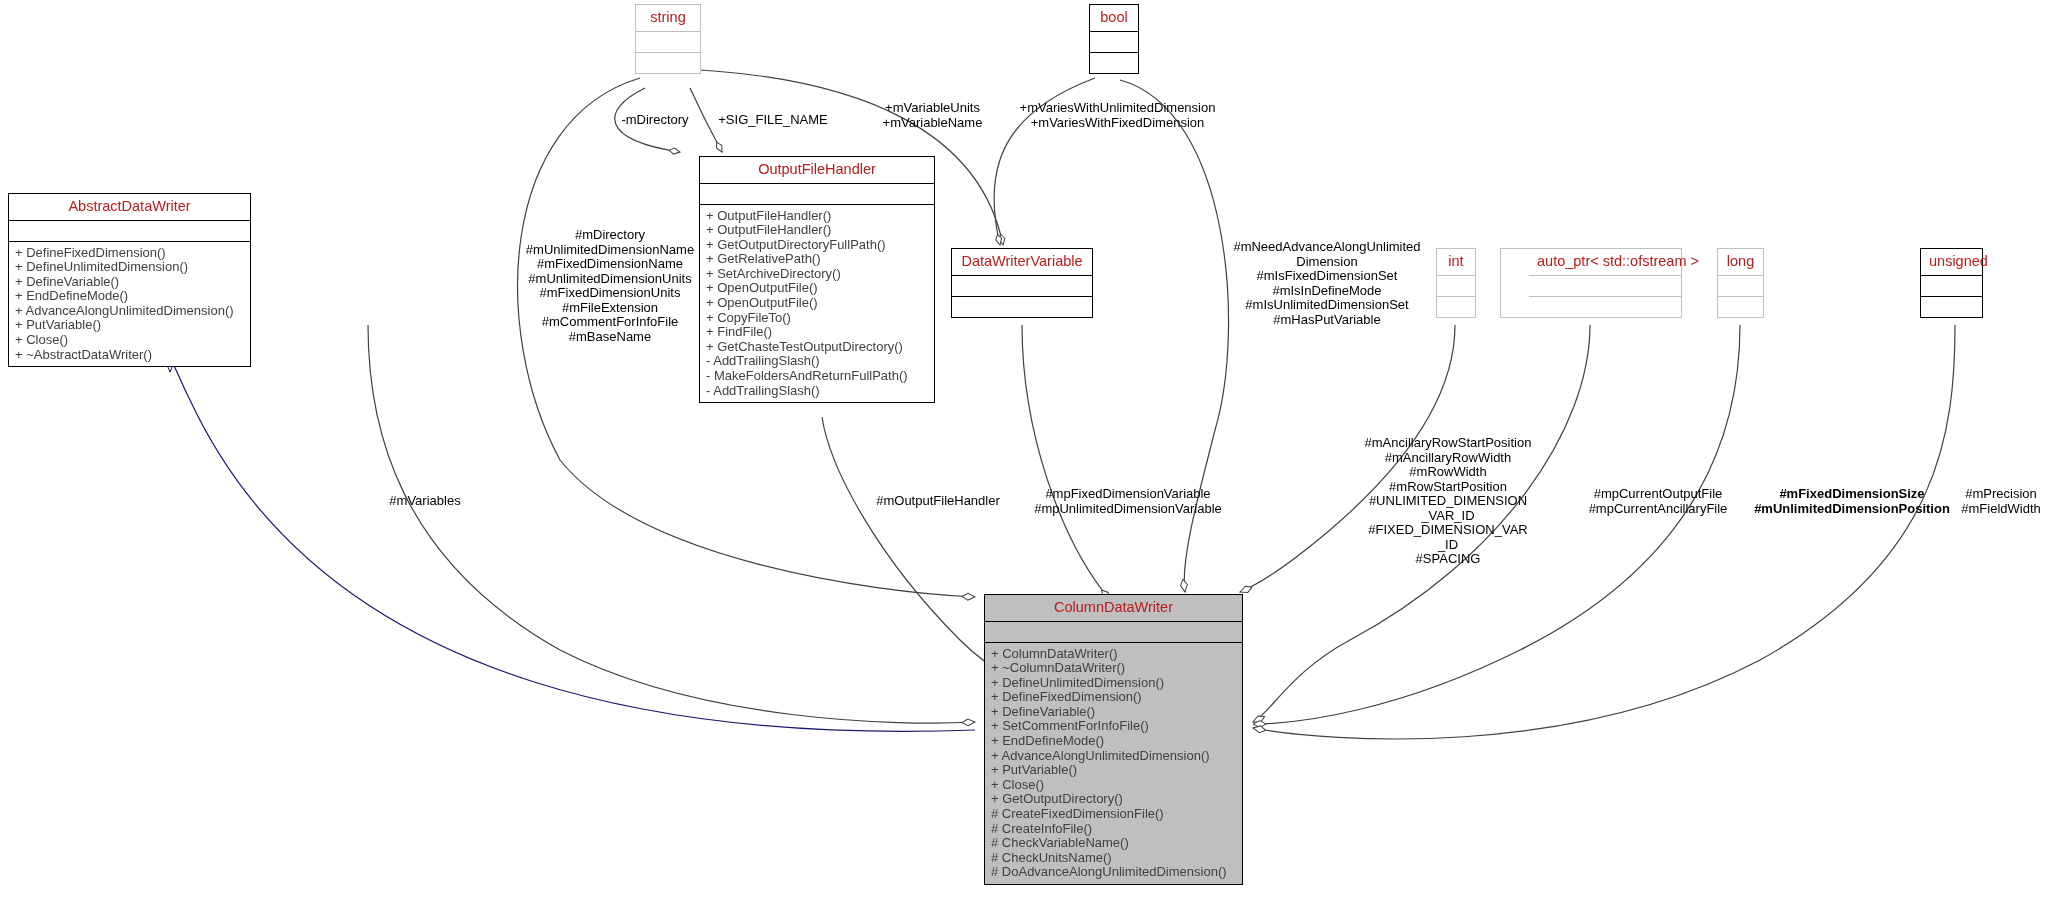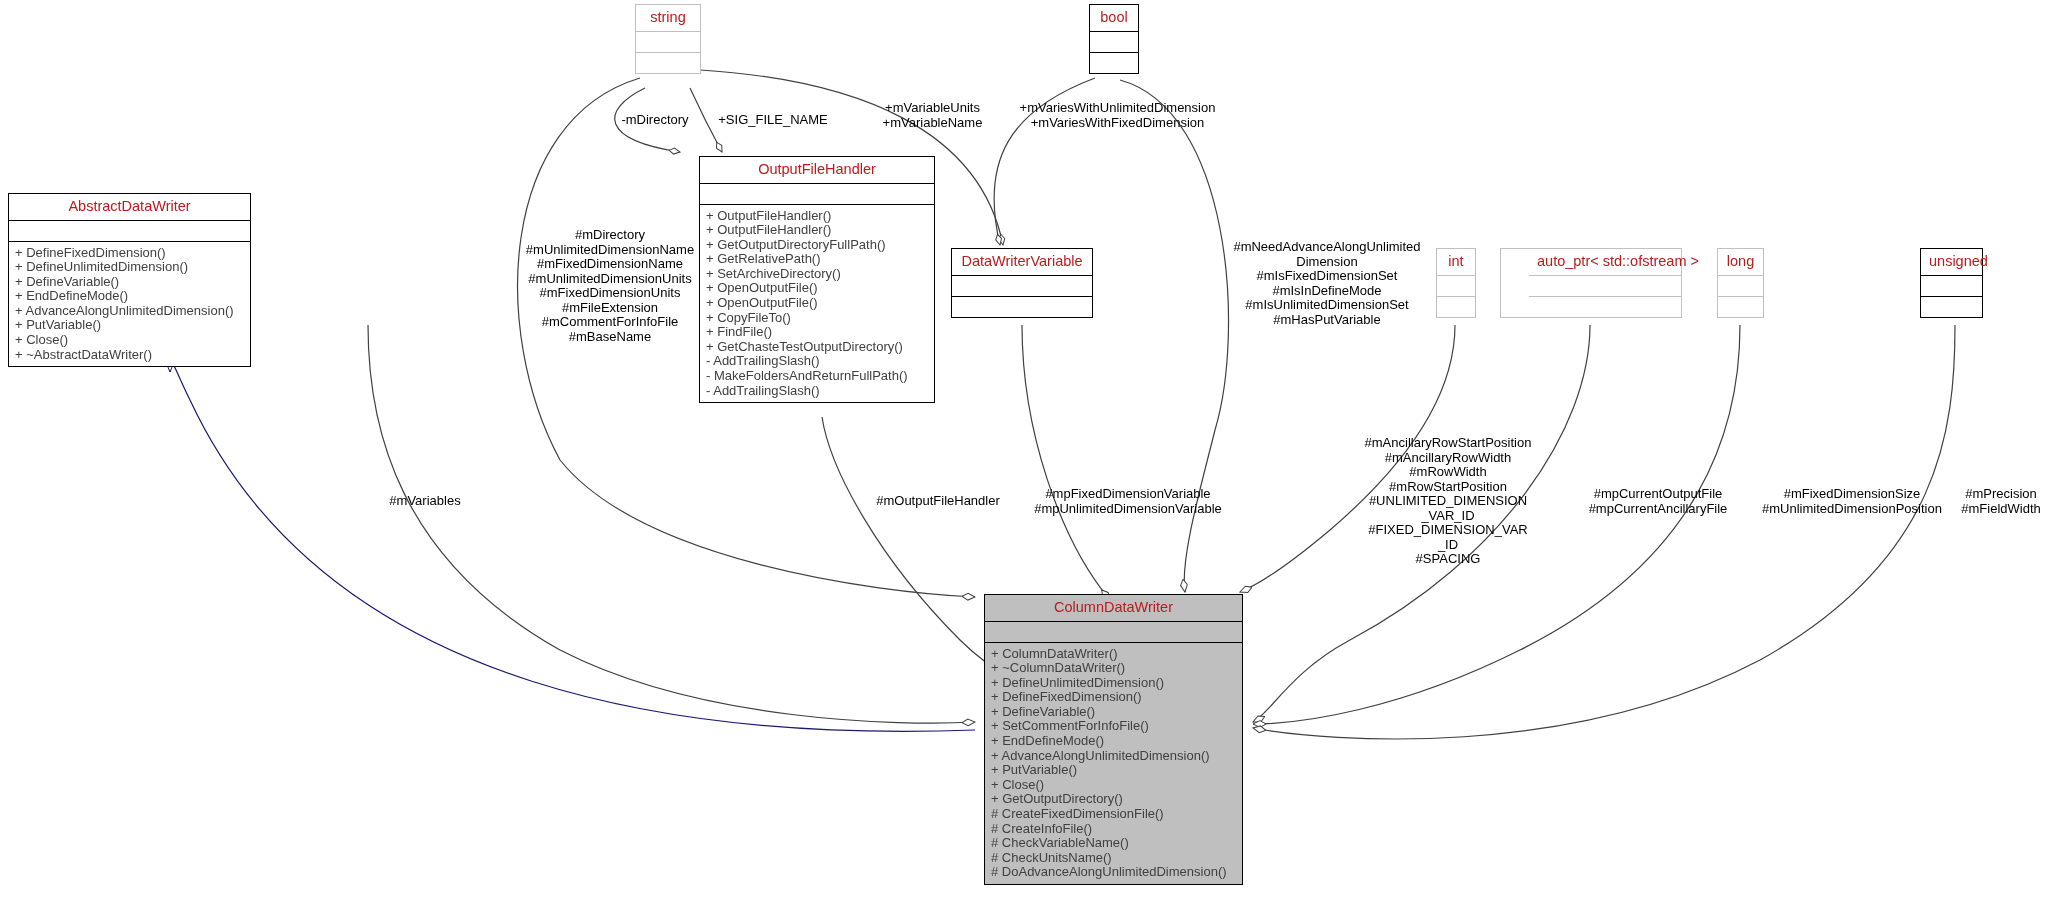--- a/index.html
+++ b/index.html
@@ -269,19 +269,19 @@
 #mRowStartPosition
 #UNLIMITED_DIMENSION
 _VAR_ID
 #FIXED_DIMENSION_VAR
 _ID
 #SPACING</div>
 
   <div class="edge-label" style="left:1563px; top:487px; width:190px;">#mpCurrentOutputFile
 #mpCurrentAncillaryFile</div>
 
-  <div class="edge-label" style="left:1752px; top:487px; width:200px;">#mFixedDimensionSize
+  <div class="edge-label" style="left:1752px; top:487px; width:200px;font-weight:bold;">#mFixedDimensionSize
 #mUnlimitedDimensionPosition</div>
 
   <div class="edge-label" style="left:1952px; top:487px; width:98px;">#mPrecision
 #mFieldWidth</div>
 
 </div>
 
 </body></html>

